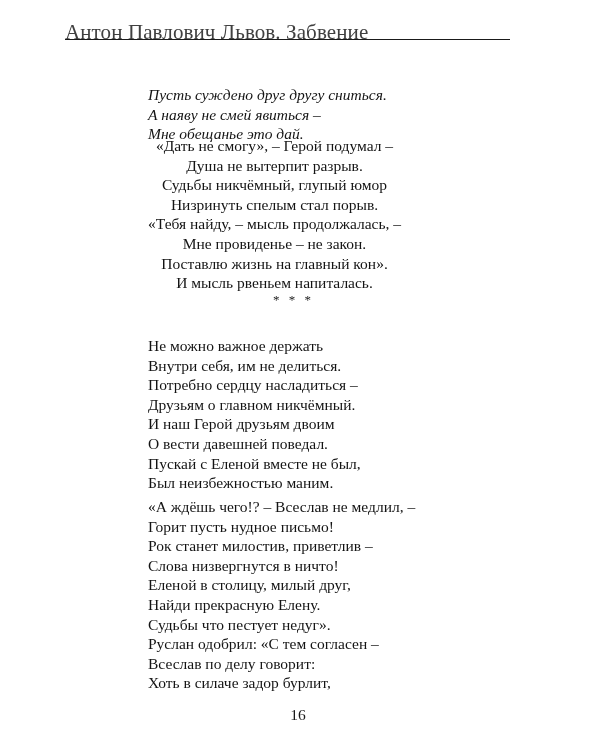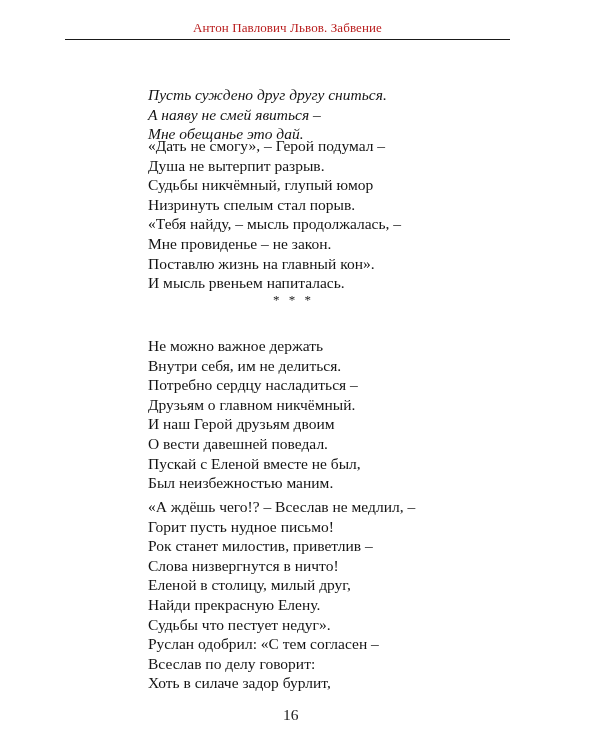--- a/index.html
+++ b/index.html
@@ -13,25 +13,25 @@
       position: relative;
       overflow: hidden;
       color: #111111;
       font-family: "DejaVu Serif", "Liberation Serif", serif;
     }
     .running-head {
       position: absolute;
       left: 65px;
       width: 445px;
       top: 20px;
-      text-align: center;
+      text-align: left;
       font-family: "Liberation Serif", serif;
-      font-size: 13px;
+      font-size: 21px;
       letter-spacing: 0.1px;
-      color: #b91c1c;
+      color: #404040;
     }
     .head-rule {
       position: absolute;
       left: 65px;
       top: 39px;
       width: 445px;
       height: 0;
       border-top: 1.6px solid #1a1a1a;
     }
     .verse {
@@ -46,38 +46,38 @@
     }
     .verse .line {
       display: block;
       white-space: nowrap;
     }
     .verse.italic {
       font-style: italic;
       margin-top: 22px;
     }
     #stanza-1 { top: 63px; }
-    #stanza-2 { top: 136px; }
+    #stanza-2 { top: 136px; text-align: center; }
     #stanza-3 { top: 336px; }
     #stanza-4 { top: 497px; }
     .separator {
       position: absolute;
       left: 273px;
       top: 292px;
       font-family: "Liberation Serif", serif;
       font-size: 13px;
       letter-spacing: 3px;
       color: #1a1a1a;
     }
     .page-number {
       position: absolute;
       left: 283px;
       top: 706px;
       width: 30px;
-      text-align: left;
+      text-align: center;
       font-family: "Liberation Serif", serif;
       font-size: 15.5px;
       color: #1a1a1a;
     }
   </style>
 </head>
 <body>
 
 <div class="running-head">Антон Павлович Львов. Забвение</div>
 <div class="head-rule"></div>

